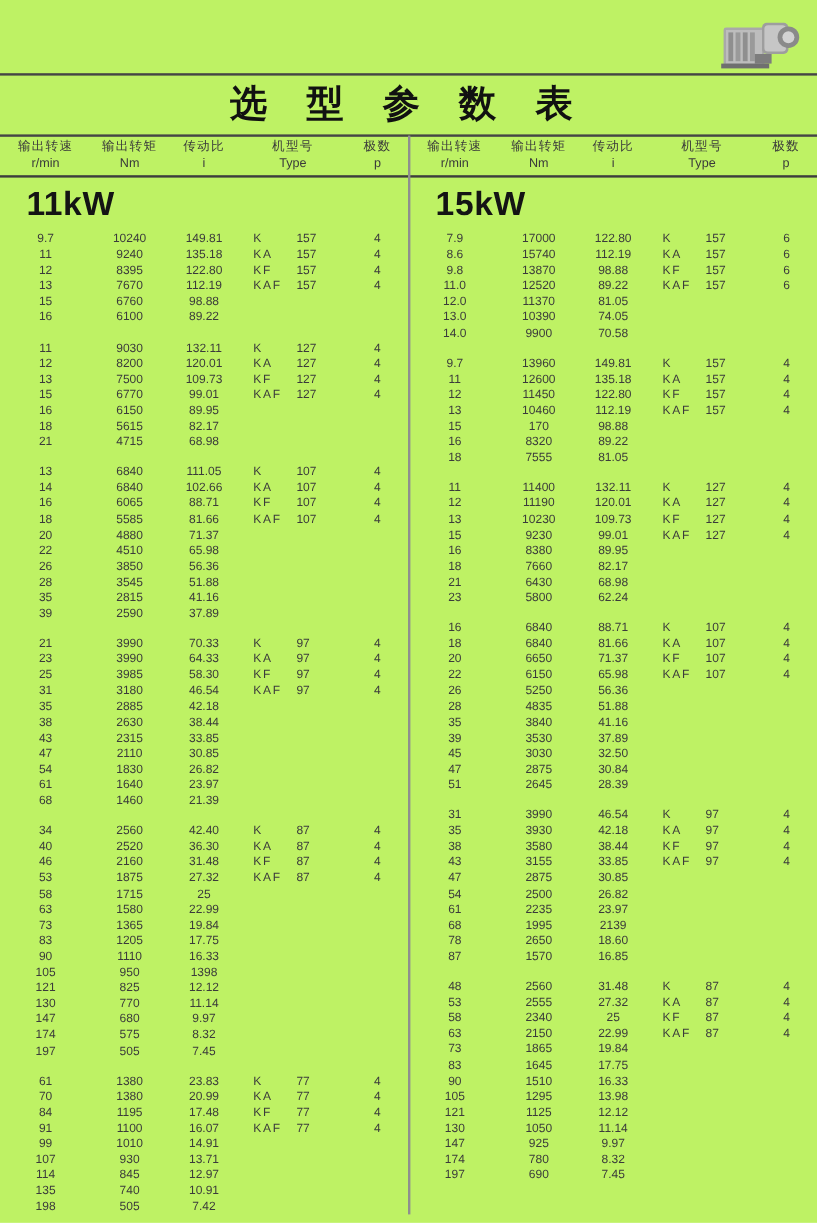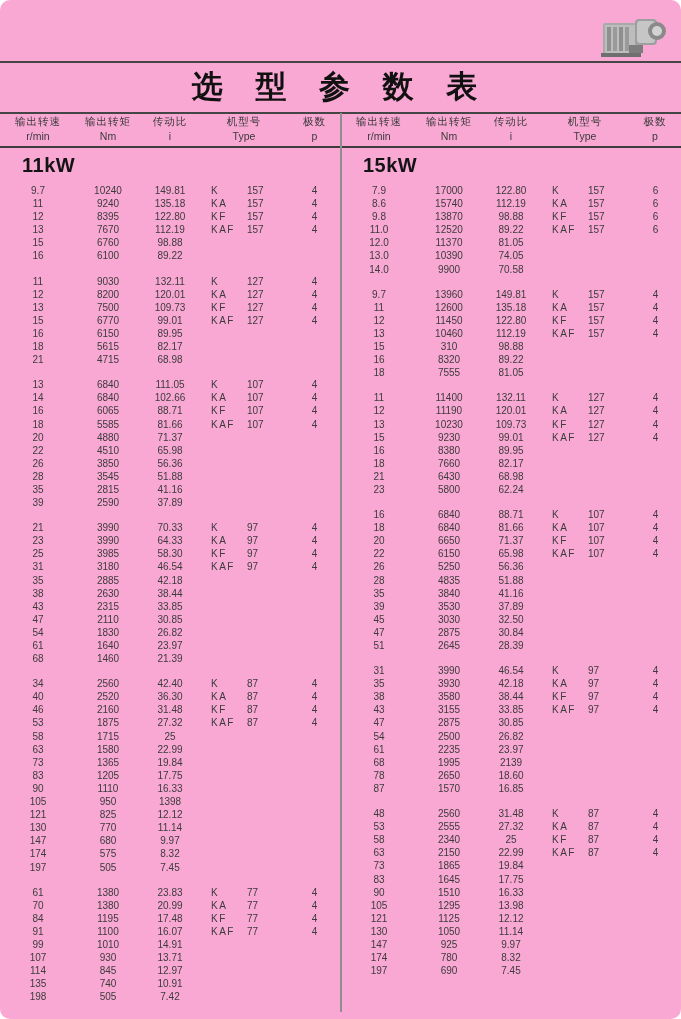--- a/index.html
+++ b/index.html
@@ -4,21 +4,21 @@
 <style>
   html,body{margin:0;padding:0;}
   body{
     width:681px;height:1019px;
     background:#ffffff;
     font-family:"Liberation Sans","DejaVu Sans",sans-serif;
     color:#383838;
   }
   .page{
     position:relative;width:681px;height:1019px;
-    background:#f9a8d4;overflow:hidden;border-radius:10px;
+    background:#bef264;overflow:hidden;
   }
   
   .rule{position:absolute;left:0;width:681px;background:#454545;}
   .rule-top{top:61px;height:2px;}
   .rule-title{top:112px;height:2px;}
   .rule-header{top:146px;height:2px;background:#3d3d3d;}
   
   .divider{position:absolute;top:113px;left:340px;width:2px;height:899px;background:#8f8f8f;}
   
   .page-title{
@@ -27,29 +27,29 @@
     letter-spacing:12px;line-height:46px;margin:0;
   }
   
   .motor-photo{position:absolute;top:11px;right:12px;width:74px;height:50px;}
   
   .header-row{position:absolute;top:115px;left:0;width:681px;height:31px;display:flex;}
   .header-half{display:grid;grid-template-columns:76px 64px 60px 88px 53px;}
   .header-half.left{width:341px;}
   .header-half.right{width:340px;grid-template-columns:76px 64px 60px 88px 52px;}
   .hcol{text-align:center;font-size:10.5px;line-height:14px;color:#3a3a3a;}
-  .hcol .zh{display:block;letter-spacing:1px;font-family:Liberation Mono, monospace;}
+  .hcol .zh{display:block;letter-spacing:1px;}
   .hcol .en{display:block;font-size:10.5px;}
   
   .body{position:absolute;top:149px;left:0;width:681px;display:flex;}
   .panel{box-sizing:border-box;}
   .panel.left{width:341px;}
   .panel.right{width:340px;}
   .power-heading{
-    font-size:20px;font-weight:bold;color:#141414;
+    font-size:28px;font-weight:bold;color:#141414;
     margin:5px 0 7px 22px;letter-spacing:0.5px;
   }
   .group{margin-bottom:12px;}
   .row{display:grid;grid-template-columns:76px 64px 60px 88px 53px;height:13.1px;}
   .cell{font-size:10px;line-height:13px;text-align:center;white-space:nowrap;color:#3b3b3b;}
   .cell.type{display:flex;text-align:left;padding-left:11px;box-sizing:border-box;}
   .tpre{display:inline-block;width:36px;letter-spacing:1.5px;font-size:10px;line-height:13px;}
   .tnum{display:inline-block;font-size:10px;line-height:13px;}
 </style>
 </head>
@@ -839,21 +839,21 @@
               <span class="cell">10460</span>
               <span class="cell">112.19</span>
               <span class="cell type">
                 <span class="tpre">KAF</span>
                 <span class="tnum">157</span>
               </span>
               <span class="cell">4</span>
             </div>
             <div class="row">
               <span class="cell">15</span>
-              <span class="cell">310</span>
+              <span class="cell">170</span>
               <span class="cell">98.88</span>
               <span class="cell type">
                 <span class="tpre"></span>
                 <span class="tnum"></span>
               </span>
               <span class="cell"></span>
             </div>
             <div class="row">
               <span class="cell">16</span>
               <span class="cell">8320</span>

